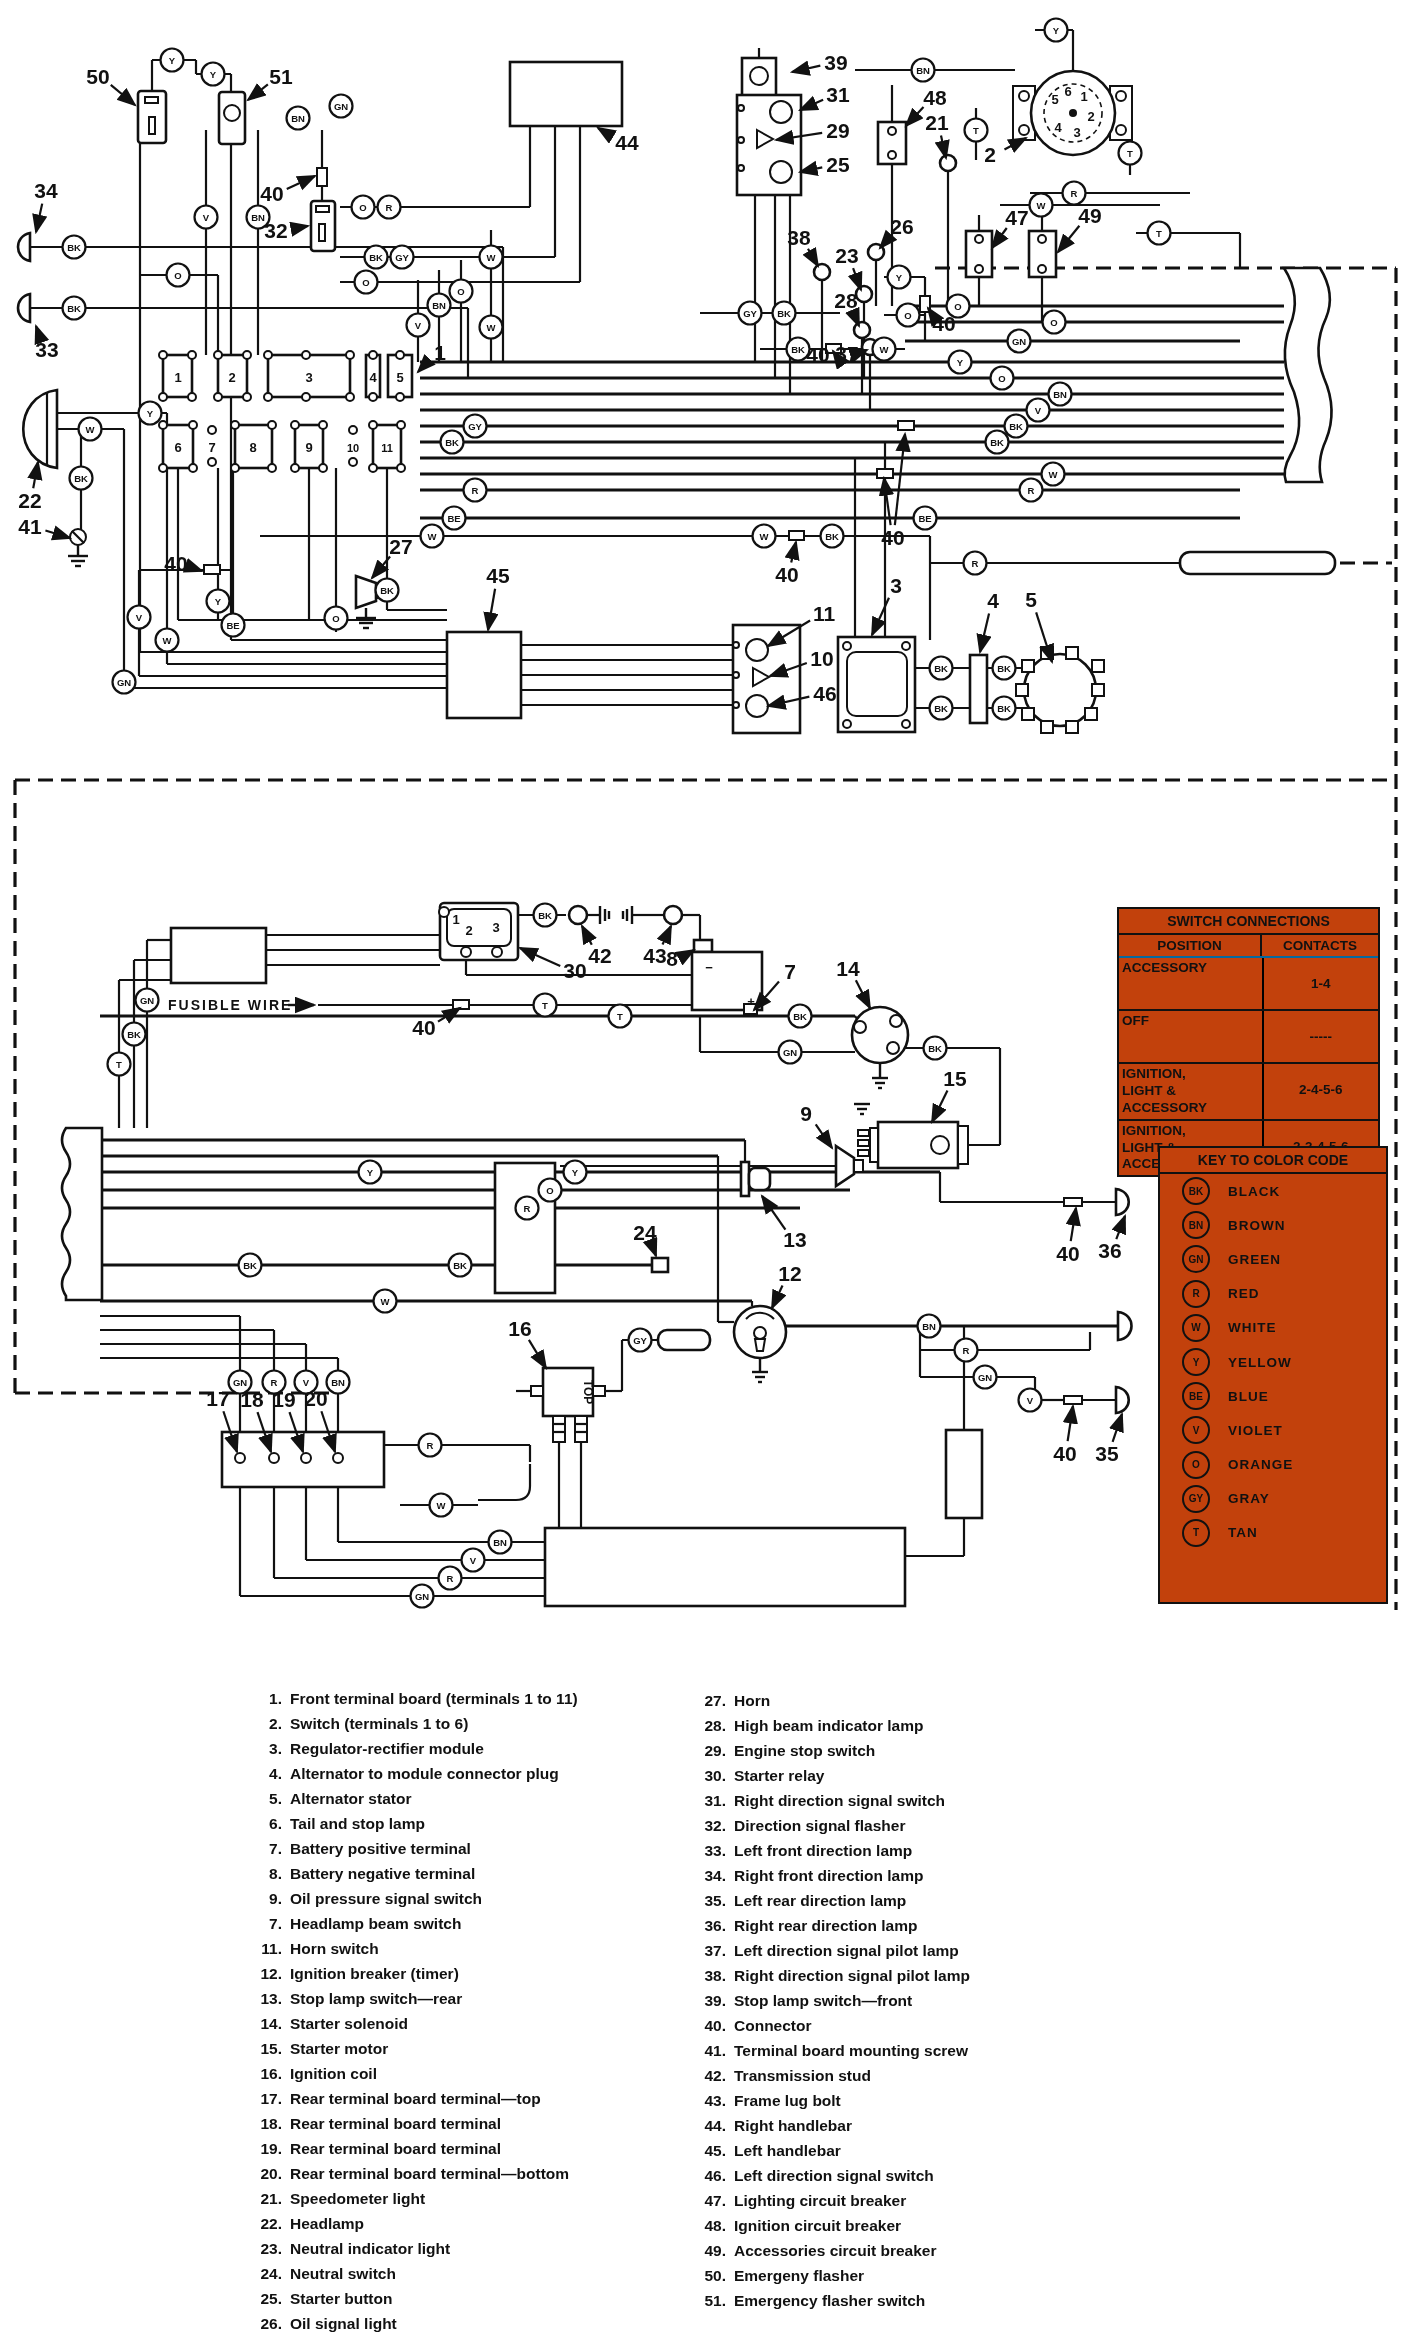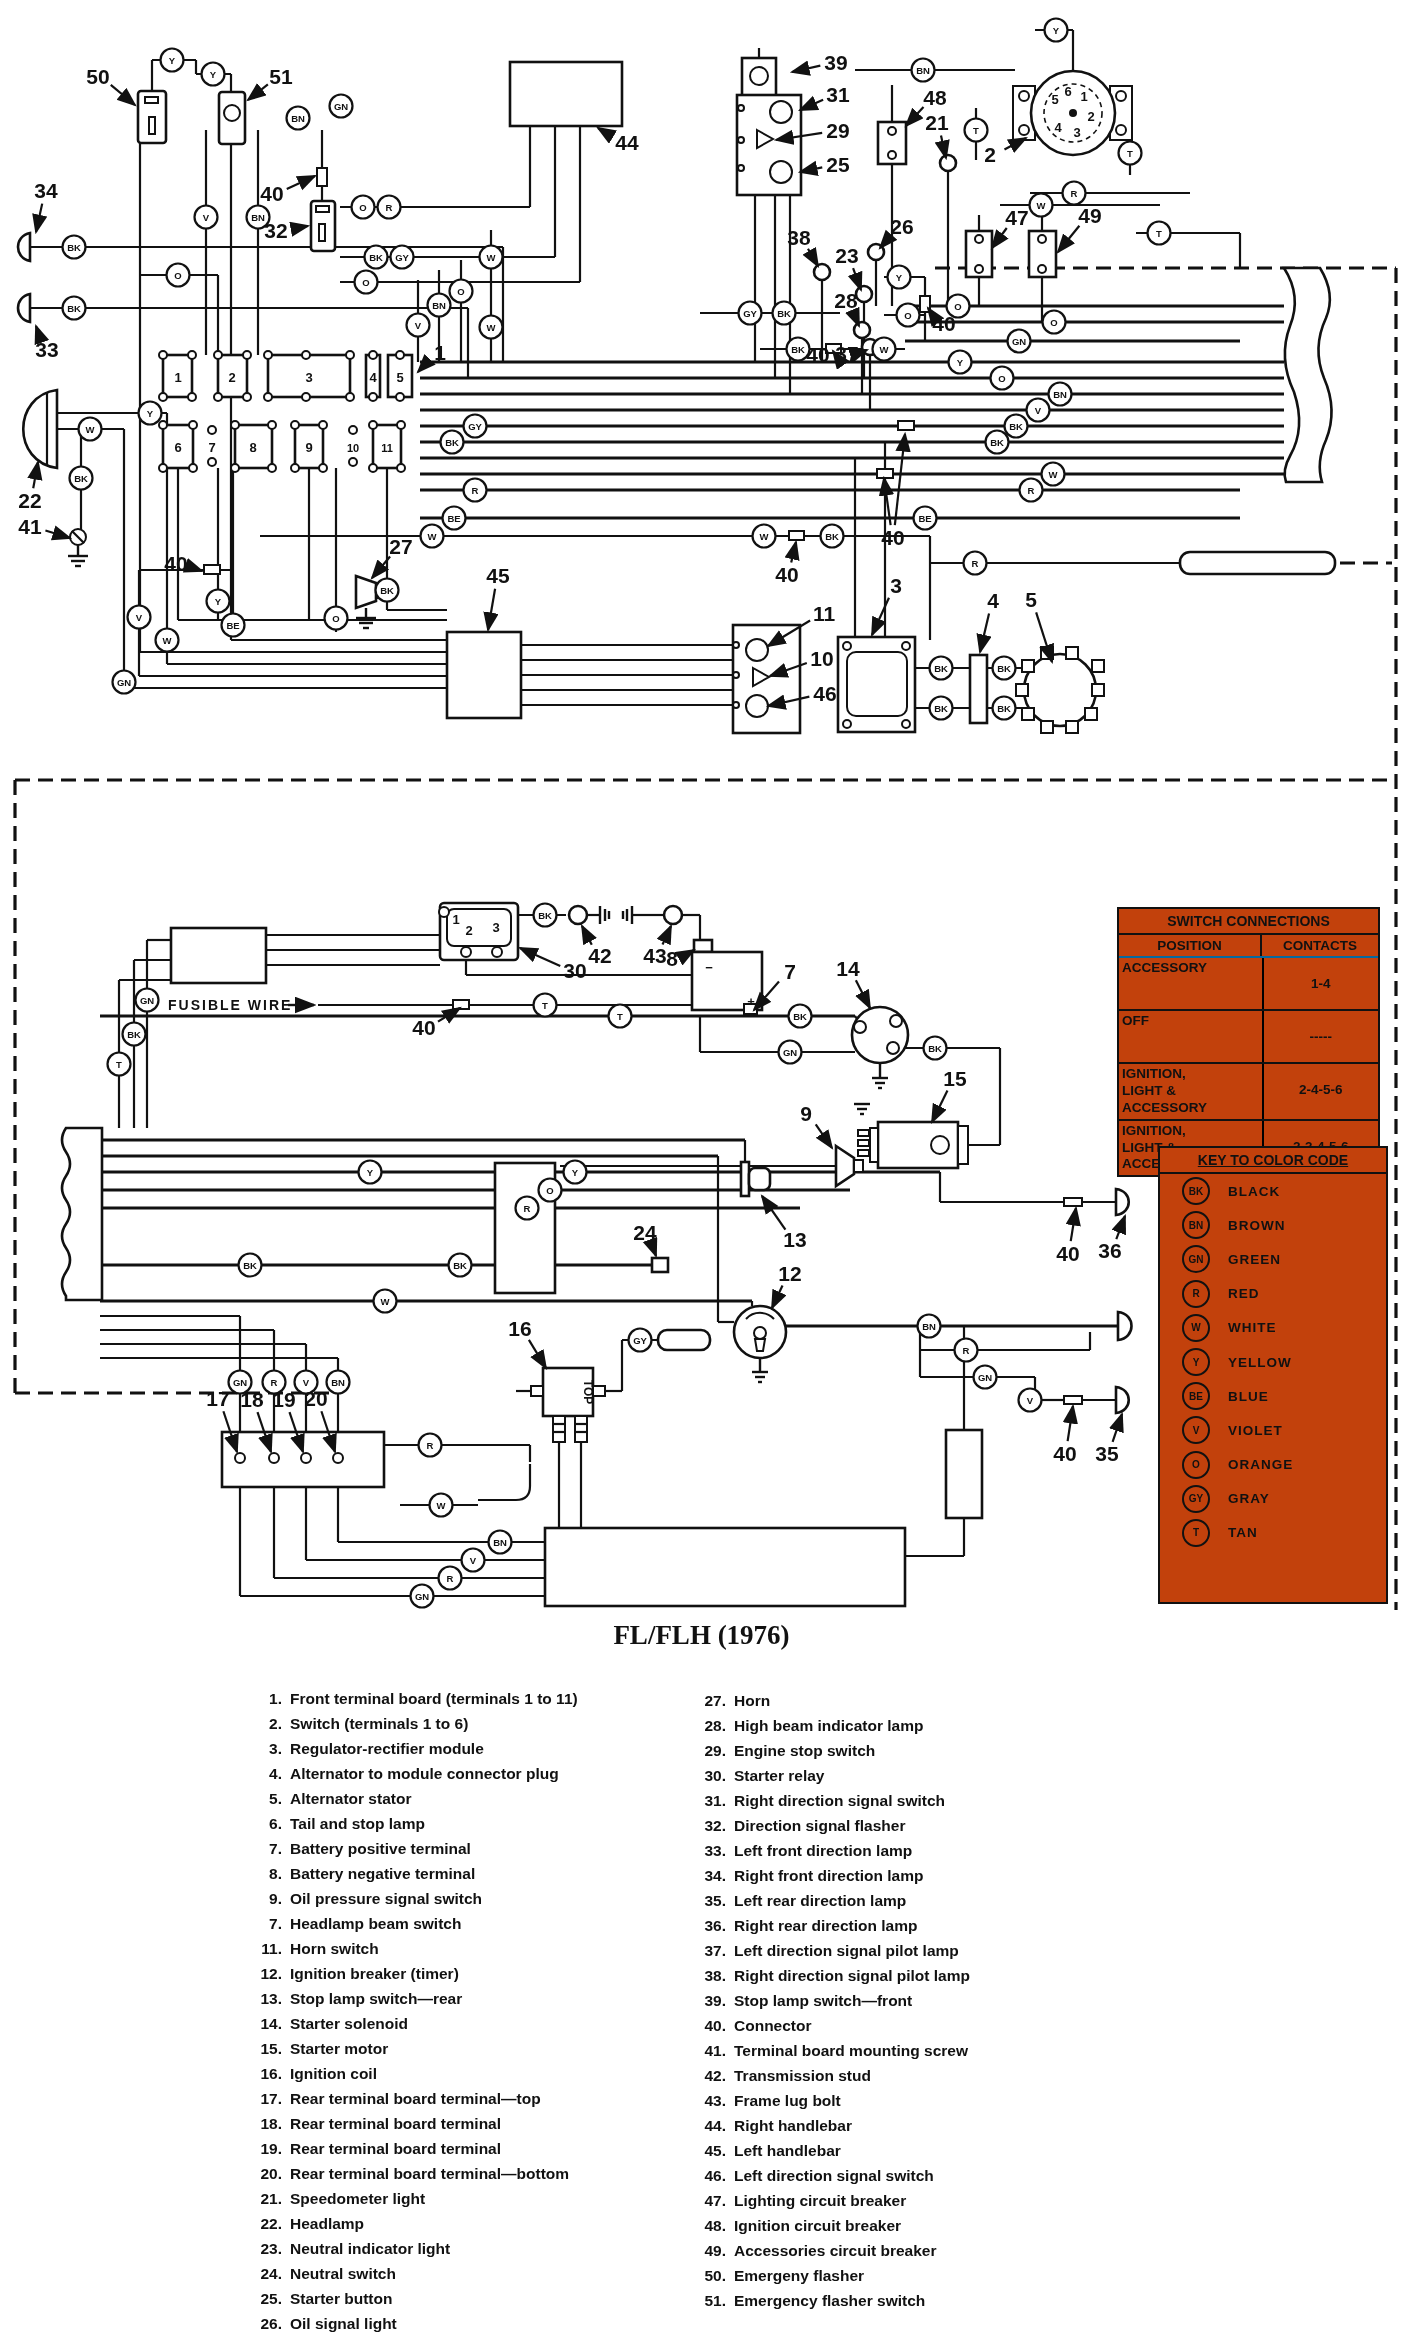--- a/index.html
+++ b/index.html
@@ -25,21 +25,21 @@
   #switch-table .ttl{border-bottom:2px solid #111;text-align:center;padding:4px 0;font-size:14px;}
   #switch-table .hdr{display:flex;border-bottom:2px solid #0369a1;}
   #switch-table .hdr div{padding:3px 2px;text-align:center;}
   #switch-table .hdr .c1{width:55%;border-right:2px solid #111;}
   #switch-table .hdr .c2{width:45%;}
   .strow{display:flex;border-bottom:2px solid #111;}
   .strow:last-child{border-bottom:none;}
   .strow .c1{width:55%;border-right:2px solid #000000;padding:2px 0 2px 3px;white-space:pre-line;line-height:1.25;}
   .strow .c2{width:45%;text-align:center;padding:18px 0;}
   #color-key{left:1158px;top:1146px;width:230px;height:458px;font-weight:bold;font-size:13.5px;}
-  #color-key .ttl{border-bottom:2px solid #111;text-align:center;padding:4px 0;font-size:14px;text-decoration:underline;}
+  #color-key .ttl{border-bottom:2px solid #111;text-align:center;padding:4px 0;font-size:14px;}
   .ckrow{display:flex;align-items:center;height:34.2px;padding-left:22px;}
   .ckcirc{width:24px;height:24px;border:2.4px solid #111;border-radius:50%;display:flex;
           align-items:center;justify-content:center;font-size:10px;font-weight:bold;flex:none;}
   .ckname{margin-left:18px;letter-spacing:1px;}
   
   #page-title{position:absolute;left:0;top:1620px;width:1403px;text-align:center;
               font-family:"Liberation Serif",serif;font-weight:bold;font-size:27px;}
   .legend-col{position:absolute;font-weight:bold;font-size:15.5px;line-height:25px;}
   #legend-left{left:246px;top:1686px;width:470px;}
   #legend-right{left:690px;top:1688px;width:490px;}
@@ -1282,21 +1282,20 @@
           <div class="ckcirc">GY</div>
           <div class="ckname">GRAY</div>
         </div>
         <div class="ckrow">
           <div class="ckcirc">T</div>
           <div class="ckname">TAN</div>
         </div>
       </div>
   </div>
 
-  <div id="page-title">FL/FLH (1976)</div>
 
   <div id="legend-left" class="legend-col">
       <div class="li">
         <span class="num">1.</span>
         <span class="txt">Front terminal board (terminals 1 to 11)</span>
       </div>
       <div class="li">
         <span class="num">2.</span>
         <span class="txt">Switch (terminals 1 to 6)</span>
       </div>

